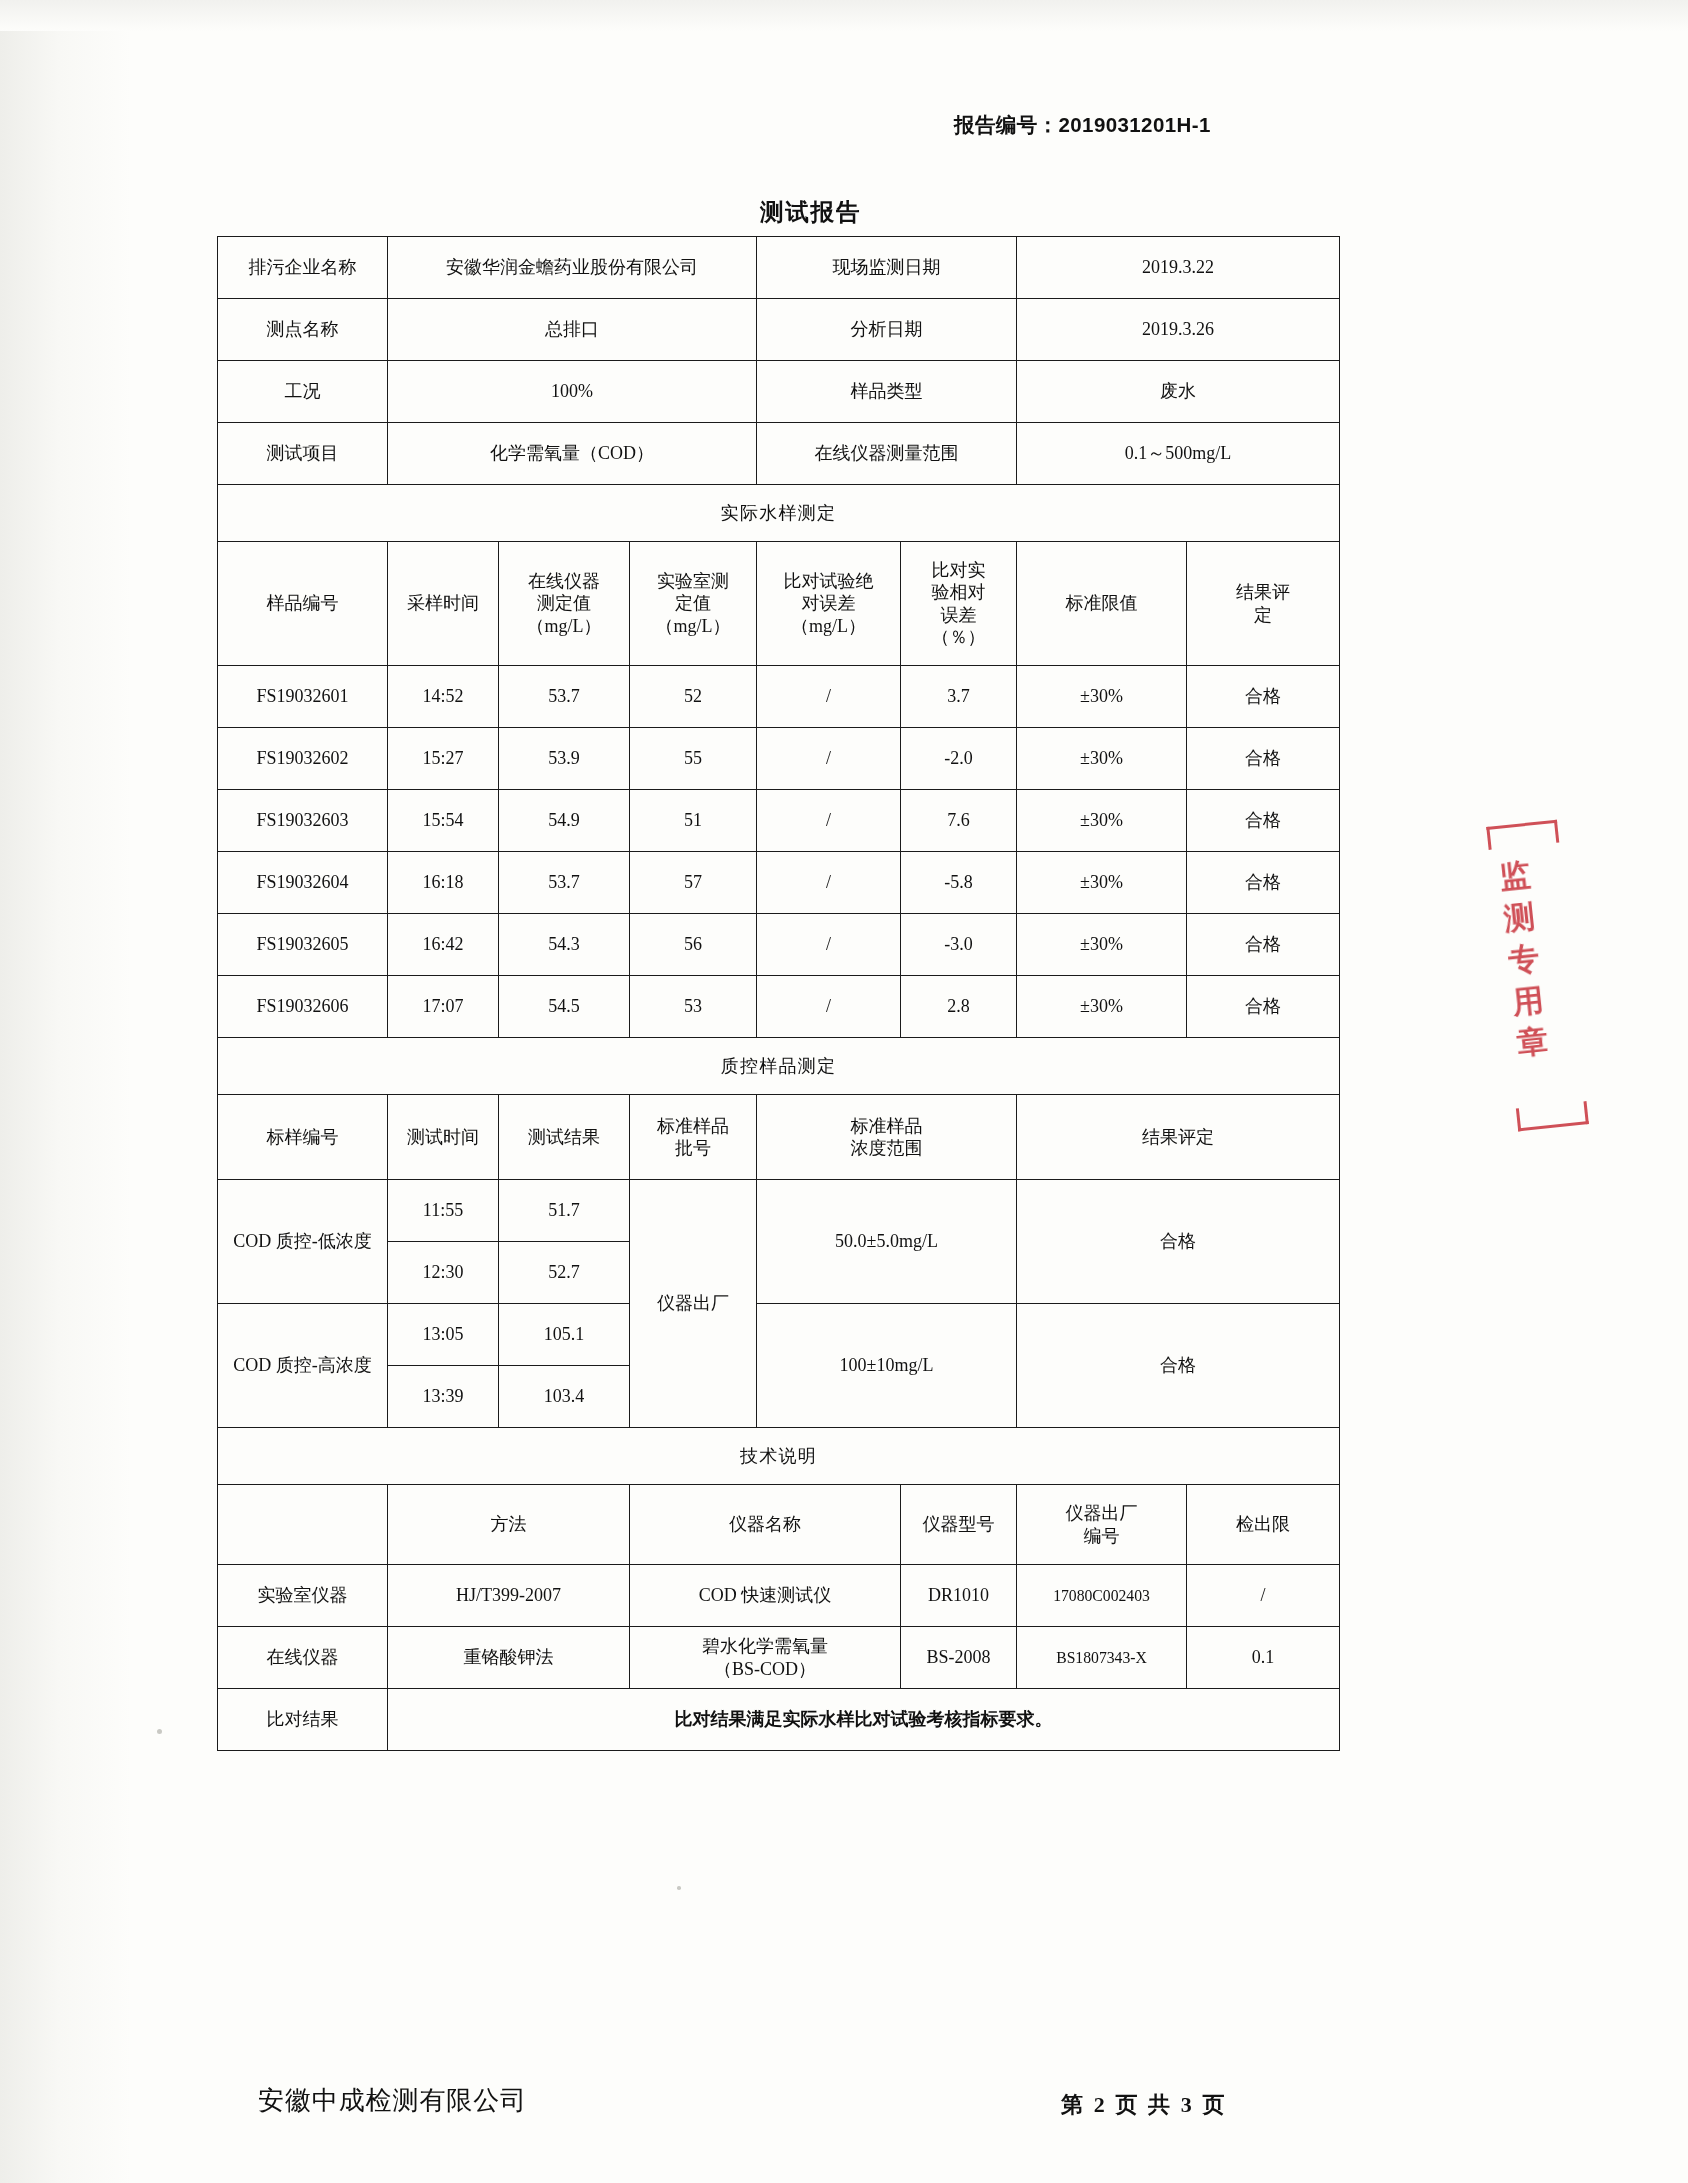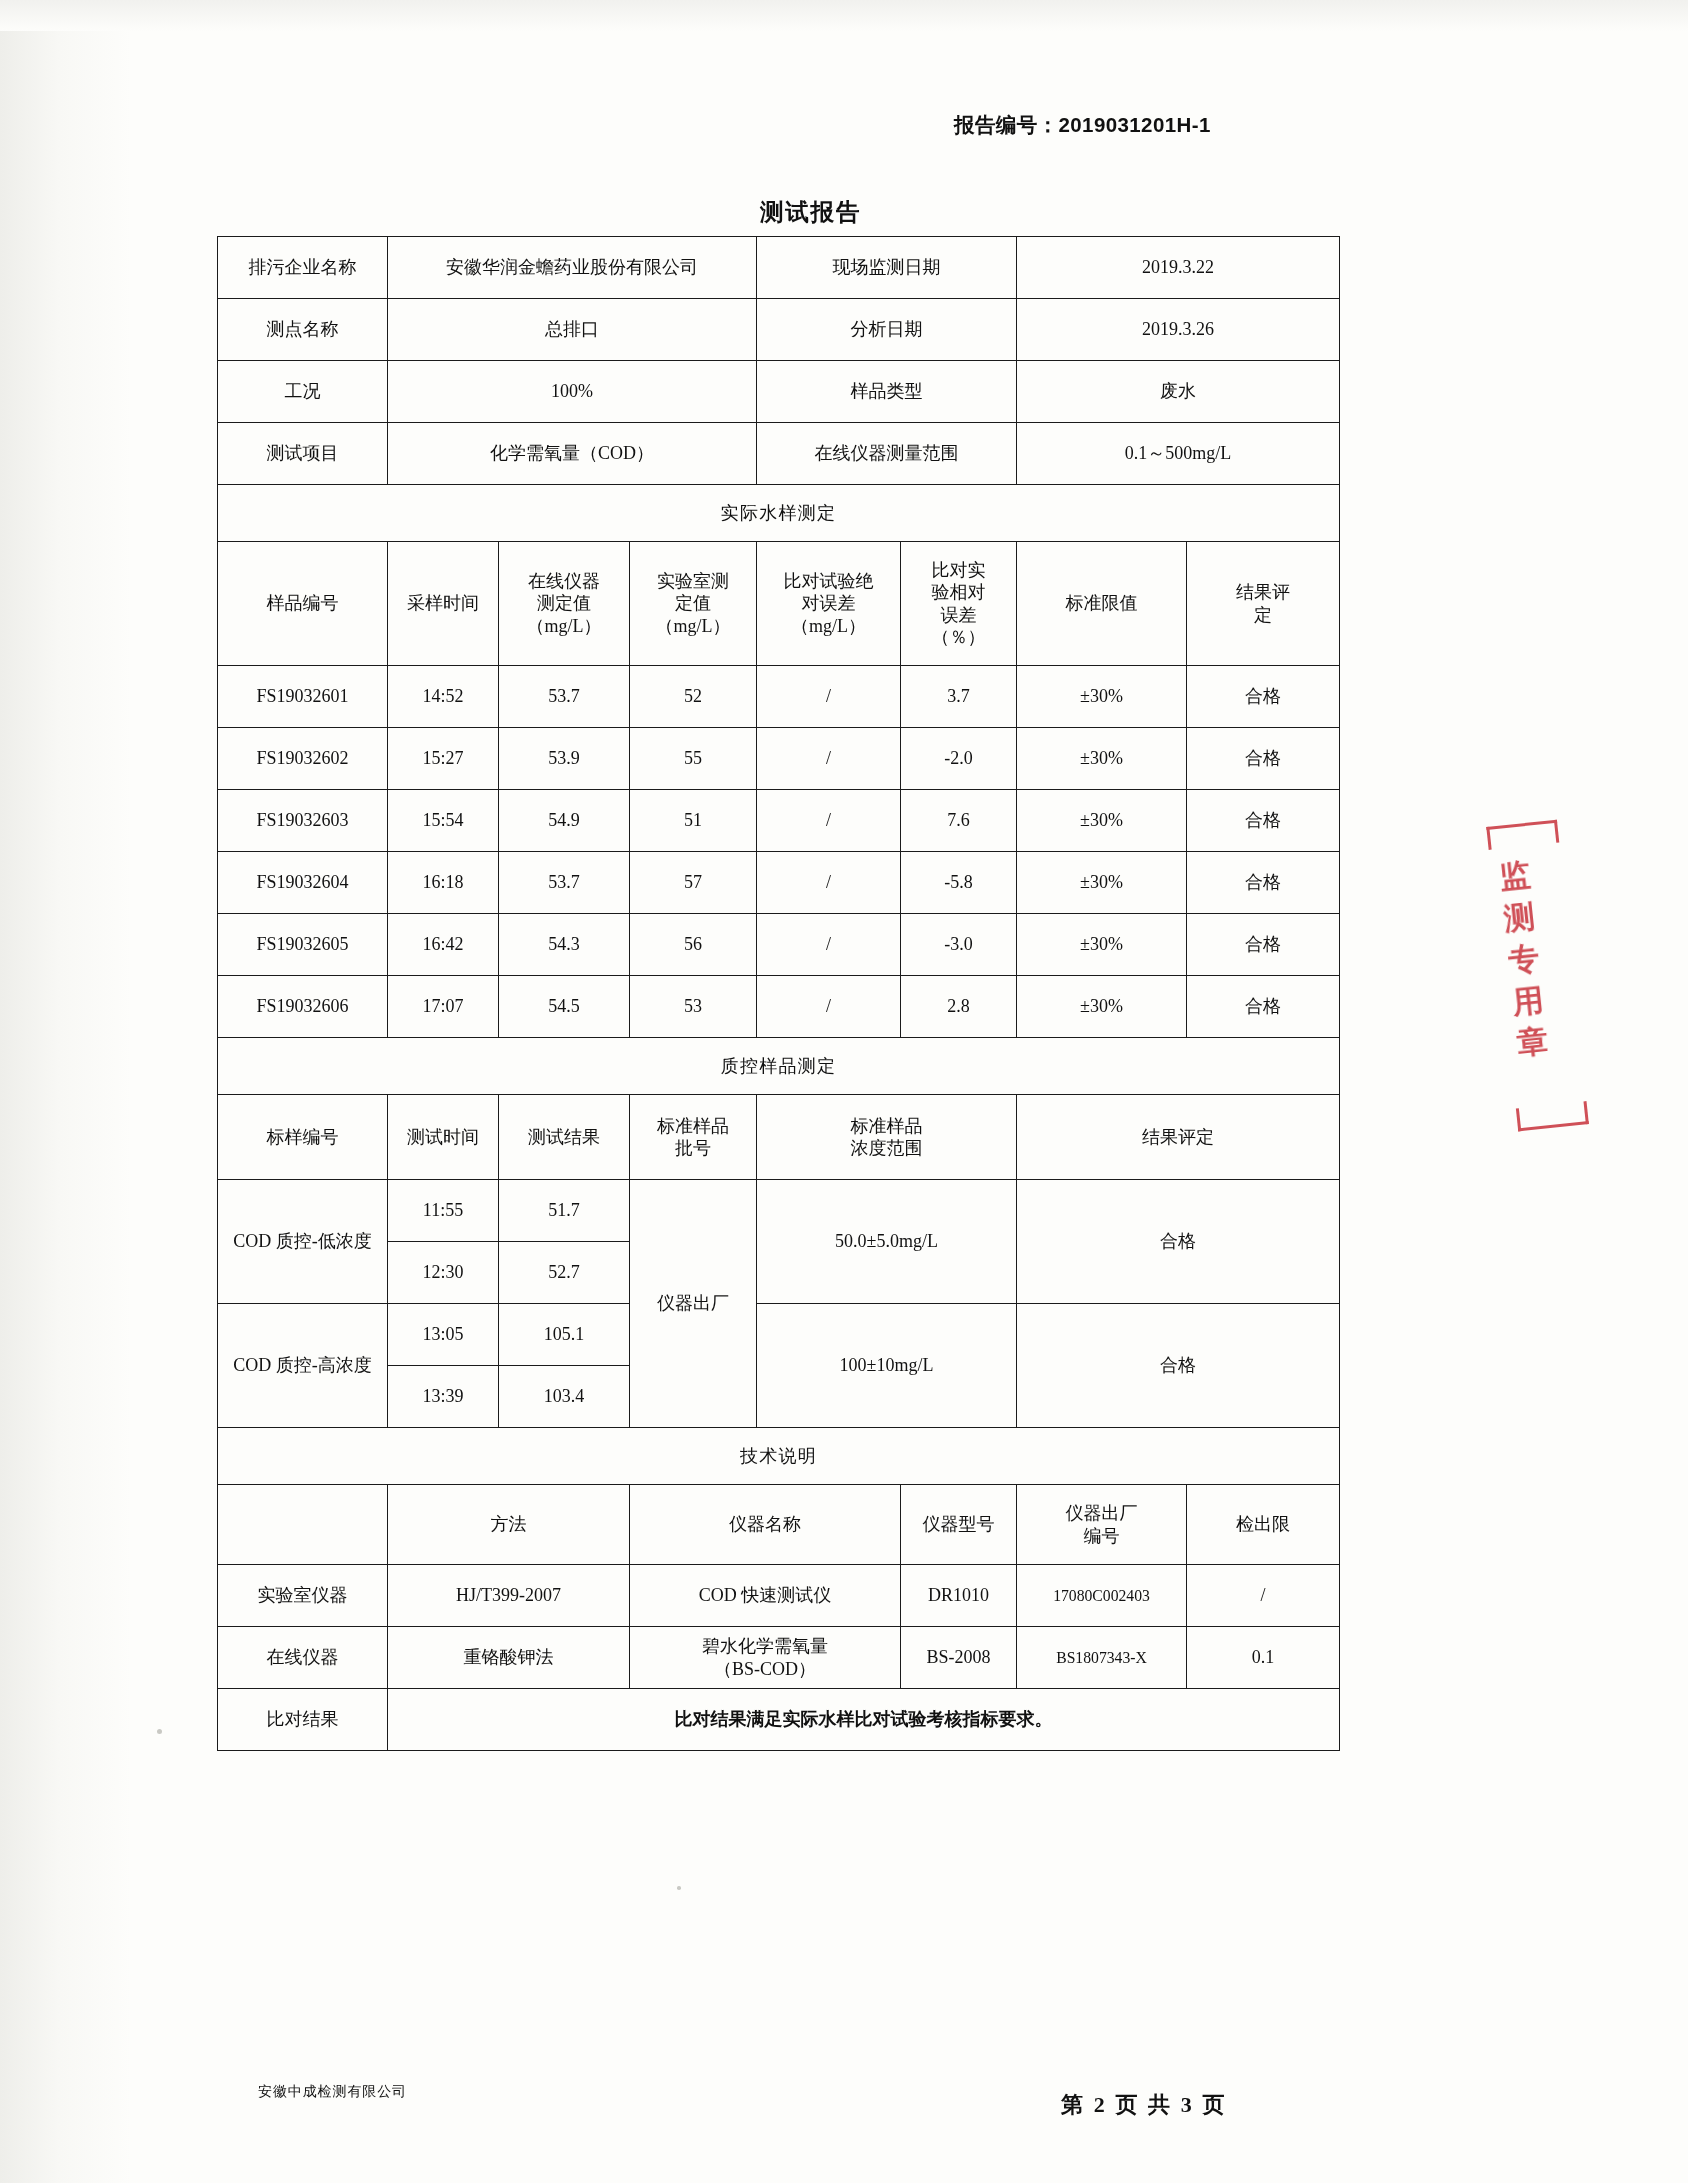--- a/index.html
+++ b/index.html
@@ -89,21 +89,21 @@
   td.left {
     text-align: left;
     padding-left: 11.4px;
     font-weight: bold;
   }
 
   .footer-company {
     position: absolute;
     left: 258px;
     top: 2083px;
-    font-size: 14px;
+    font-size: 26px;
     letter-spacing: 0.9px;
   }
   .footer-page {
     position: absolute;
     left: 1061px;
     top: 2081px;
     font-size: 22px;
     letter-spacing: 2.6px;
     font-weight: 700;
     margin-top: 9px;

